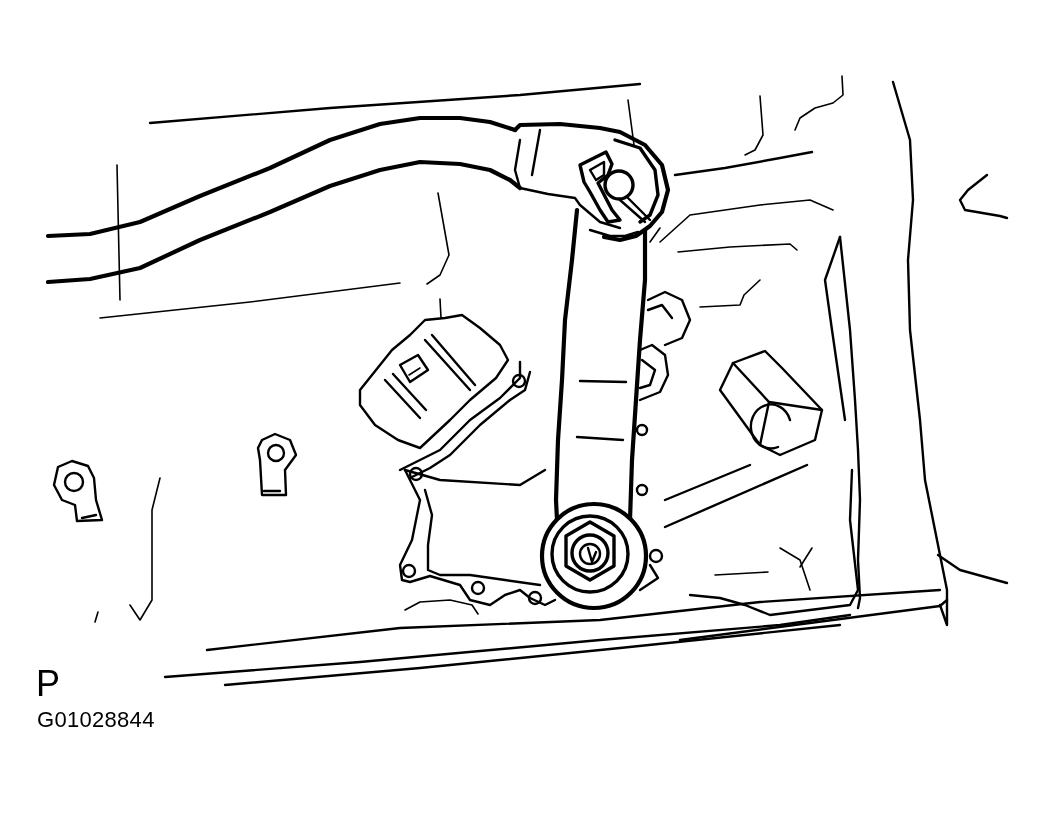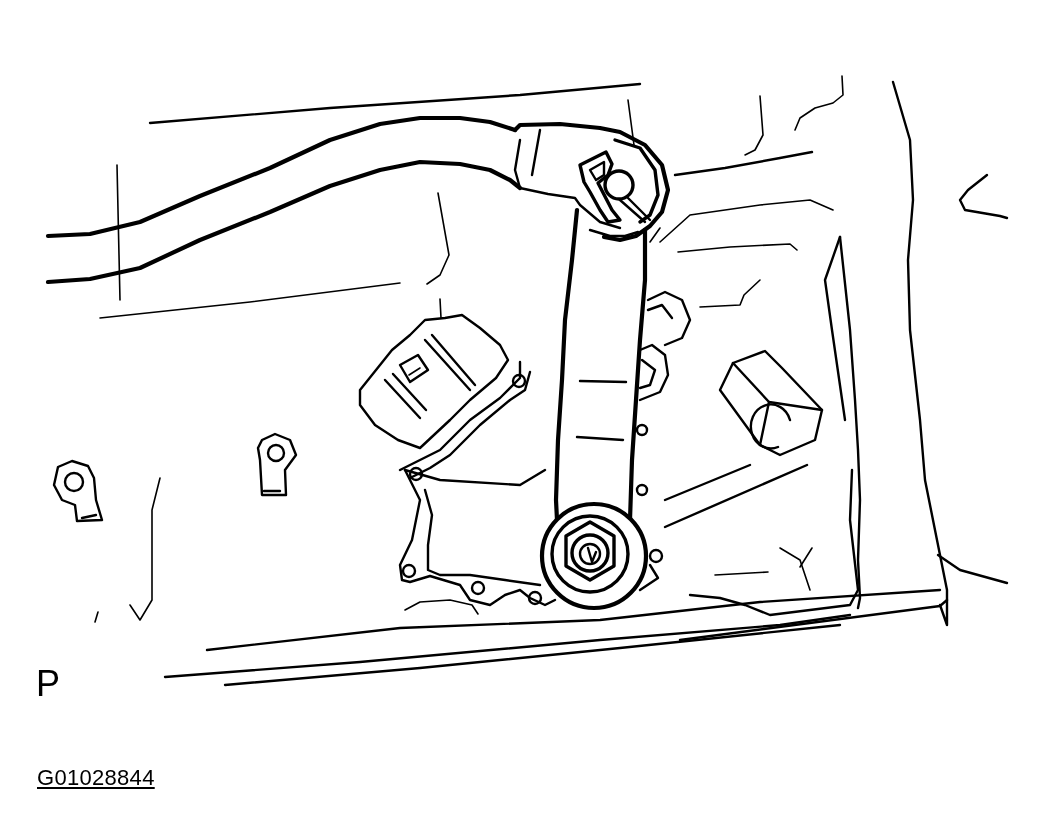--- a/index.html
+++ b/index.html
@@ -5,21 +5,21 @@
   html, body { margin: 0; padding: 0; background: #ffffff; }
   body { width: 1046px; height: 820px; position: relative; overflow: hidden; font-family: "Liberation Sans", sans-serif; }
   #figure { position: absolute; left: 0; top: 0; width: 1046px; height: 820px; }
   .ln { fill: none; stroke: #000; stroke-linecap: round; stroke-linejoin: round; }
   .w1 { stroke-width: 1.6; }
   .w2 { stroke-width: 2.4; }
   .w3 { stroke-width: 3.4; }
   .w4 { stroke-width: 4.2; }
   .fillw { fill: #fff; }
   #label-p { position: absolute; left: 36px; top: 666px; font-size: 36px; line-height: 36px; color: #000; }
-  #label-code { position: absolute; left: 37px; top: 766px; font-size: 22px; line-height: 24px; color: #000; letter-spacing: 0.3px; text-decoration: underline; }
+  #label-code { position: absolute; left: 37px; top: 708px; font-size: 22px; line-height: 24px; color: #000; letter-spacing: 0.3px; }
 </style>
 </head>
 <body>
 
 <svg id="figure" viewBox="0 0 1046 820" xmlns="http://www.w3.org/2000/svg">
 
   <g>
     <path class="ln w2" d="M150 123 L330 108 L520 95 L640 84"></path>
     <path class="ln w1" d="M100 318 L250 302 L400 283"></path>
     <path class="ln w1" d="M117 165 L120 300"></path>

